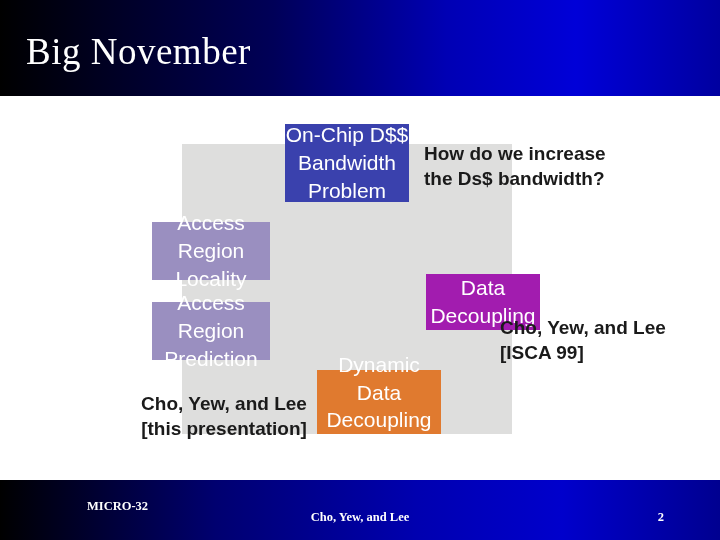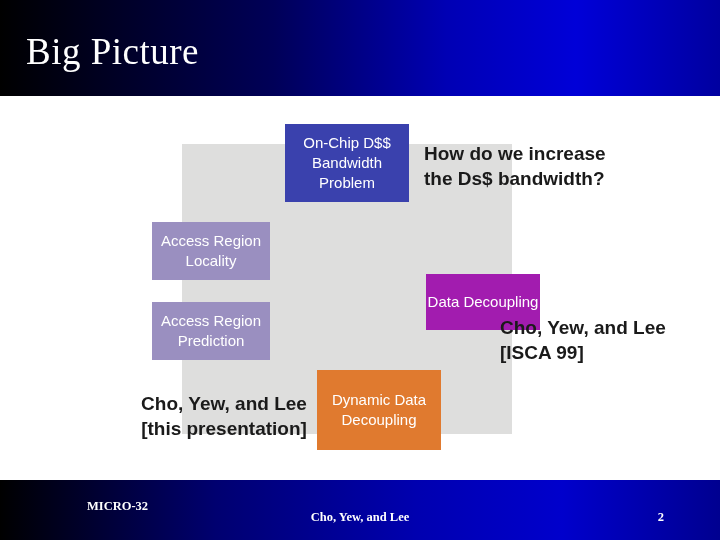--- a/index.html
+++ b/index.html
@@ -58,21 +58,21 @@
   }
   
   .box {
     position: absolute;
     box-sizing: border-box;
     display: flex;
     align-items: center;
     justify-content: center;
     text-align: center;
     color: #ffffff;
-    font-size: 15px;
+    font-size: 21px;
     line-height: 1.32;
     font-family: "Liberation Sans", sans-serif;
   }
   .box-onchip {
     left: 285px;
     top: 28px;
     width: 124px;
     height: 78px;
     background: #3a41ad;
   }
@@ -96,22 +96,23 @@
     top: 157px;
     width: 114px;
     height: 56px;
     background: #a21caf;
     margin-top: 21px;
   }
   .box-dynamic {
     left: 317px;
     top: 274px;
     width: 124px;
-    height: 80px;
+    height: 64px;
     background: #e07a2f;
+    align-items: flex-end;
   }
   
   .free-text {
     position: absolute;
     color: #1a1a1a;
     font-size: 19px;
     line-height: 1.3;
     font-family: "Liberation Sans", sans-serif;
     font-weight: bold;
     white-space: pre-line;
@@ -176,21 +177,21 @@
     font-weight: bold;
     color: #ffffff;
   }
 </style>
 </head>
 <body>
 
 <div class="slide">
 
   <div class="header-band"></div>
-  <div class="slide-title">Big Picture</div>
+  <div class="slide-title">Big November</div>
 
   <div class="body-area">
 
     <div class="grey-panel"></div>
 
     <div class="box box-onchip">
       <span>On-Chip D$$
 Bandwidth
 Problem</span>
     </div>

